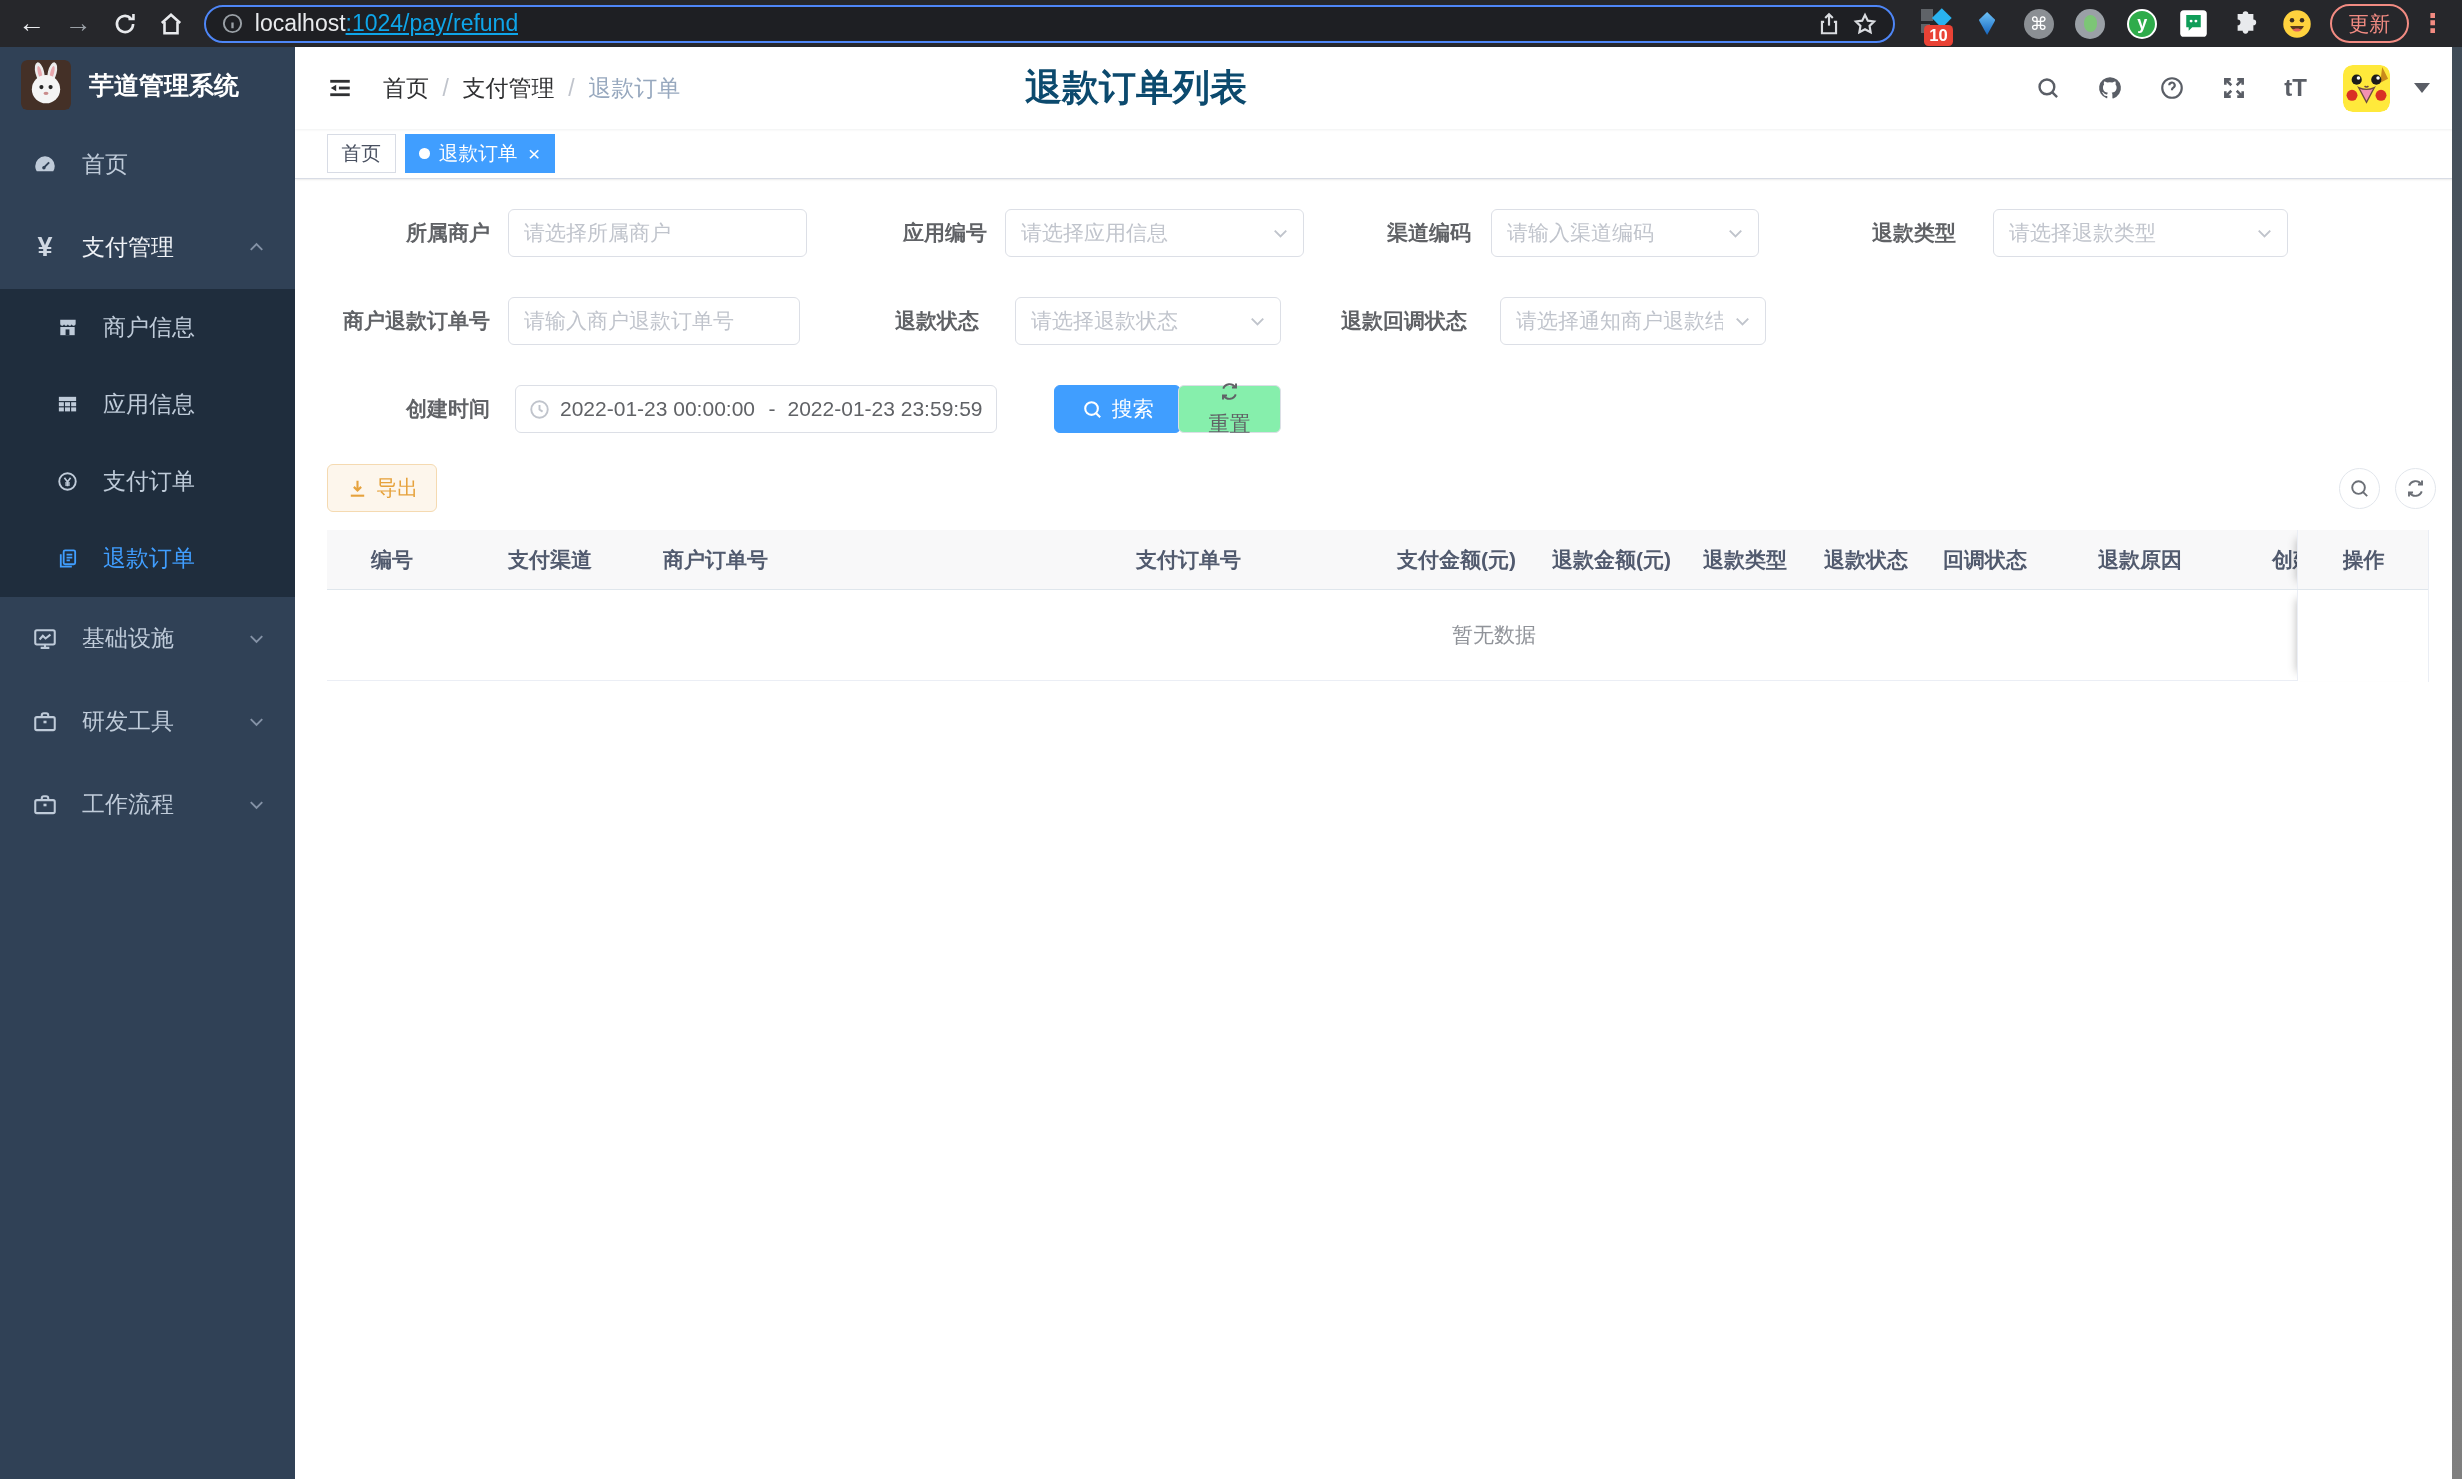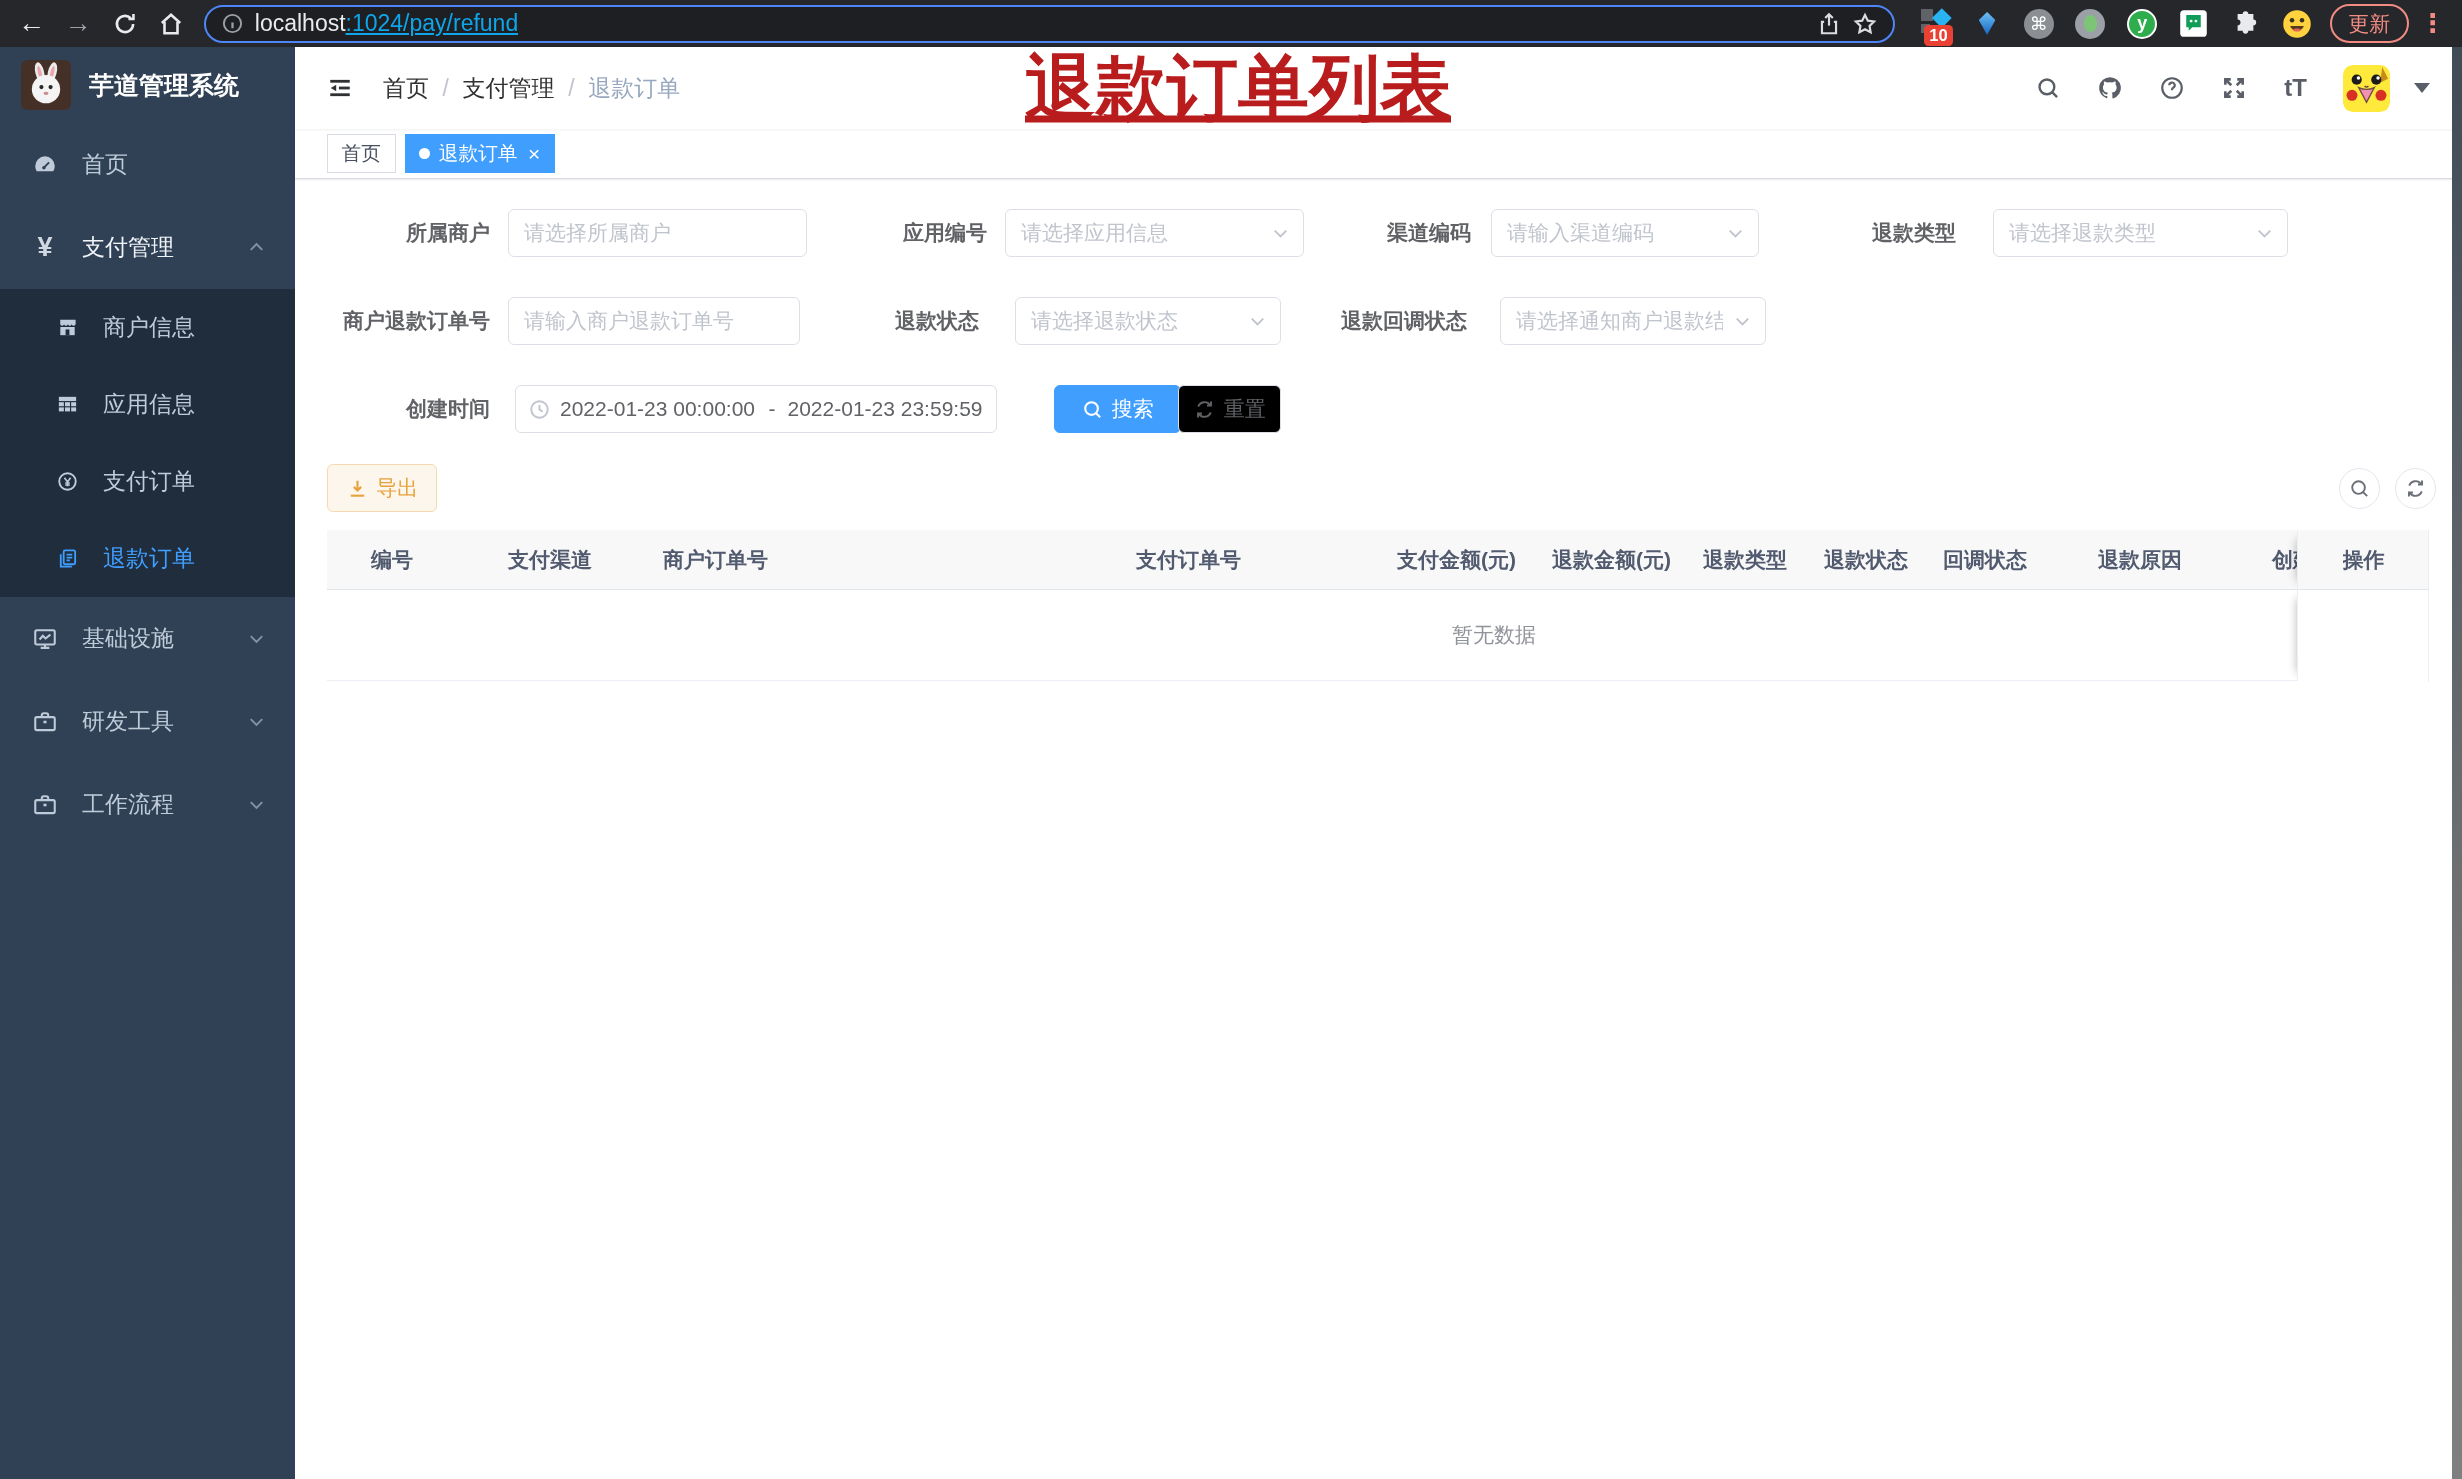--- a/index.html
+++ b/index.html
@@ -40,21 +40,21 @@
   .icon-32 { width:26px; height:26px; flex:0 0 auto; }
   .icon-28 { width:23px; height:23px; flex:0 0 auto; }
 
   .main { flex:1; display:flex; flex-direction:column; position:relative; min-width:0; }
 
   
   .hd { height:82px; background:#fff; display:flex; align-items:center; padding:0 32px; position:relative; box-shadow:0 0.8px 3px rgba(0,21,41,.08); z-index:3; }
   .breadcrumb { display:flex; align-items:center; gap:13.6px; margin-left:30px; font-size:23px; color:#303133; }
   .breadcrumb .sep { color:#c0c4cc; }
   .breadcrumb .last { color:#97a8be; }
-  .annotation { position:absolute; left:730px; top:50%; transform:translateY(-50%); color:#b91c1c; font-size:71px; font-weight:bold; white-space:nowrap;text-decoration:underline; }
+  .annotation { position:absolute; left:730px; top:50%; transform:translateY(-50%); color:#0c4a6e; font-size:37px; font-weight:bold; white-space:nowrap; }
   .hd-right { margin-left:auto; display:flex; align-items:center; gap:32px; }
   .hd-icon { width:30px; height:30px; display:flex; align-items:center; justify-content:center; color:#5a5e66; }
   .fontsize-glyph { font-size:24px; font-weight:bold; color:#5a5e66; }
   .avatar { width:47px; height:47px; border-radius:9px; overflow:hidden; flex:0 0 auto; }
   .caret { width:0; height:0; border-left:8.3px solid transparent; border-right:8.3px solid transparent; border-top:10.6px solid #5a5e66; margin-left:-7.6px; }
 
   
   .tags { height:50px; background:#fff; border-bottom:0.8px solid #d8dce5; box-shadow:0 0.8px 2.3px 0 rgba(0,0,0,.12); display:flex; align-items:center; padding-left:32px; gap:9px; position:relative; z-index:2; }
   .tag { height:39px; display:flex; align-items:center; gap:9px; padding:0 13.6px; border:0.8px solid #d8dce5; background:#fff; color:#495060; font-size:19.7px; cursor:pointer; white-space:nowrap; }
   .tag.active { background:#409eff; border-color:#409eff; color:#fff; }
@@ -67,21 +67,21 @@
   .f-input { position:absolute; height:48px; border:0.8px solid #dcdfe6; border-radius:6px; font-size:21px; color:#606266; padding:0 15px; background:#fff; }
   .f-input::placeholder { color:#c0c4cc; }
   .f-select { position:absolute; height:48px; border:0.8px solid #dcdfe6; border-radius:6px; background:#fff; display:flex; align-items:center; padding:0 42px 0 15px; cursor:pointer; }
   .f-select .ph { font-size:21px; color:#c0c4cc; white-space:nowrap; overflow:hidden; }
   .f-select .chev { position:absolute; right:10.6px; top:50%; transform:translateY(-50%); }
   .datebox { position:absolute; height:48px; border:0.8px solid #dcdfe6; border-radius:6px; background:#fff; display:flex; align-items:center; padding:0 12px; gap:9px;margin-left:7px; }
   .datebox .dtext { font-size:21px; color:#606266; width:206px; white-space:nowrap; overflow:hidden; }
   .datebox .dsep { font-size:21px; color:#606266; padding:0 3px; }
   .btn { position:absolute; height:48px; border-radius:6px; display:flex; align-items:center; justify-content:center; gap:7.6px; font-size:21px; cursor:pointer; white-space:nowrap; }
   .btn-primary { background:#409eff; color:#fff; border:0.8px solid #409eff; }
-  .btn-plain { background:#000000; color:#606266; border:0.8px solid #dcdfe6; }
+  .btn-plain { background:#86efac; color:#606266; border:0.8px solid #dcdfe6;flex-direction:column; }
   .btn-warn { background:#fdf6ec; color:#e6a23c; border:0.8px solid #f5dab1; }
   .circle-btn { position:absolute; width:41px; height:41px; border-radius:50%; border:0.8px solid #e2e6ec; display:flex; align-items:center; justify-content:center; background:#fff; cursor:pointer; }
 
   
   .tbl { position:absolute; left:32px; top:351px; width:2102px; }
   .tbl-head { height:60px; background:#f8f8f9; display:flex; align-items:center; border-bottom:0.8px solid #dfe6ec; position:relative; overflow:hidden; }
   .th { font-size:21px; font-weight:600; color:#515a6e; padding-left:15px; white-space:nowrap; overflow:hidden; flex:0 0 auto; }
   .tbl-empty { height:91px; background:#fff; border-bottom:0.8px solid #ebeef5; position:relative; display:flex; align-items:center; }
   .empty-text { width:100%; text-align:center; font-size:21px; color:#909399; transform:translateX(116px); }
   .fixed-col { position:absolute; right:0; top:0; width:132px; display:flex; align-items:center; justify-content:center; border-left:0.8px solid #ebeef5; box-shadow:-9px 0 9px -9px rgba(0,0,0,.28); }

